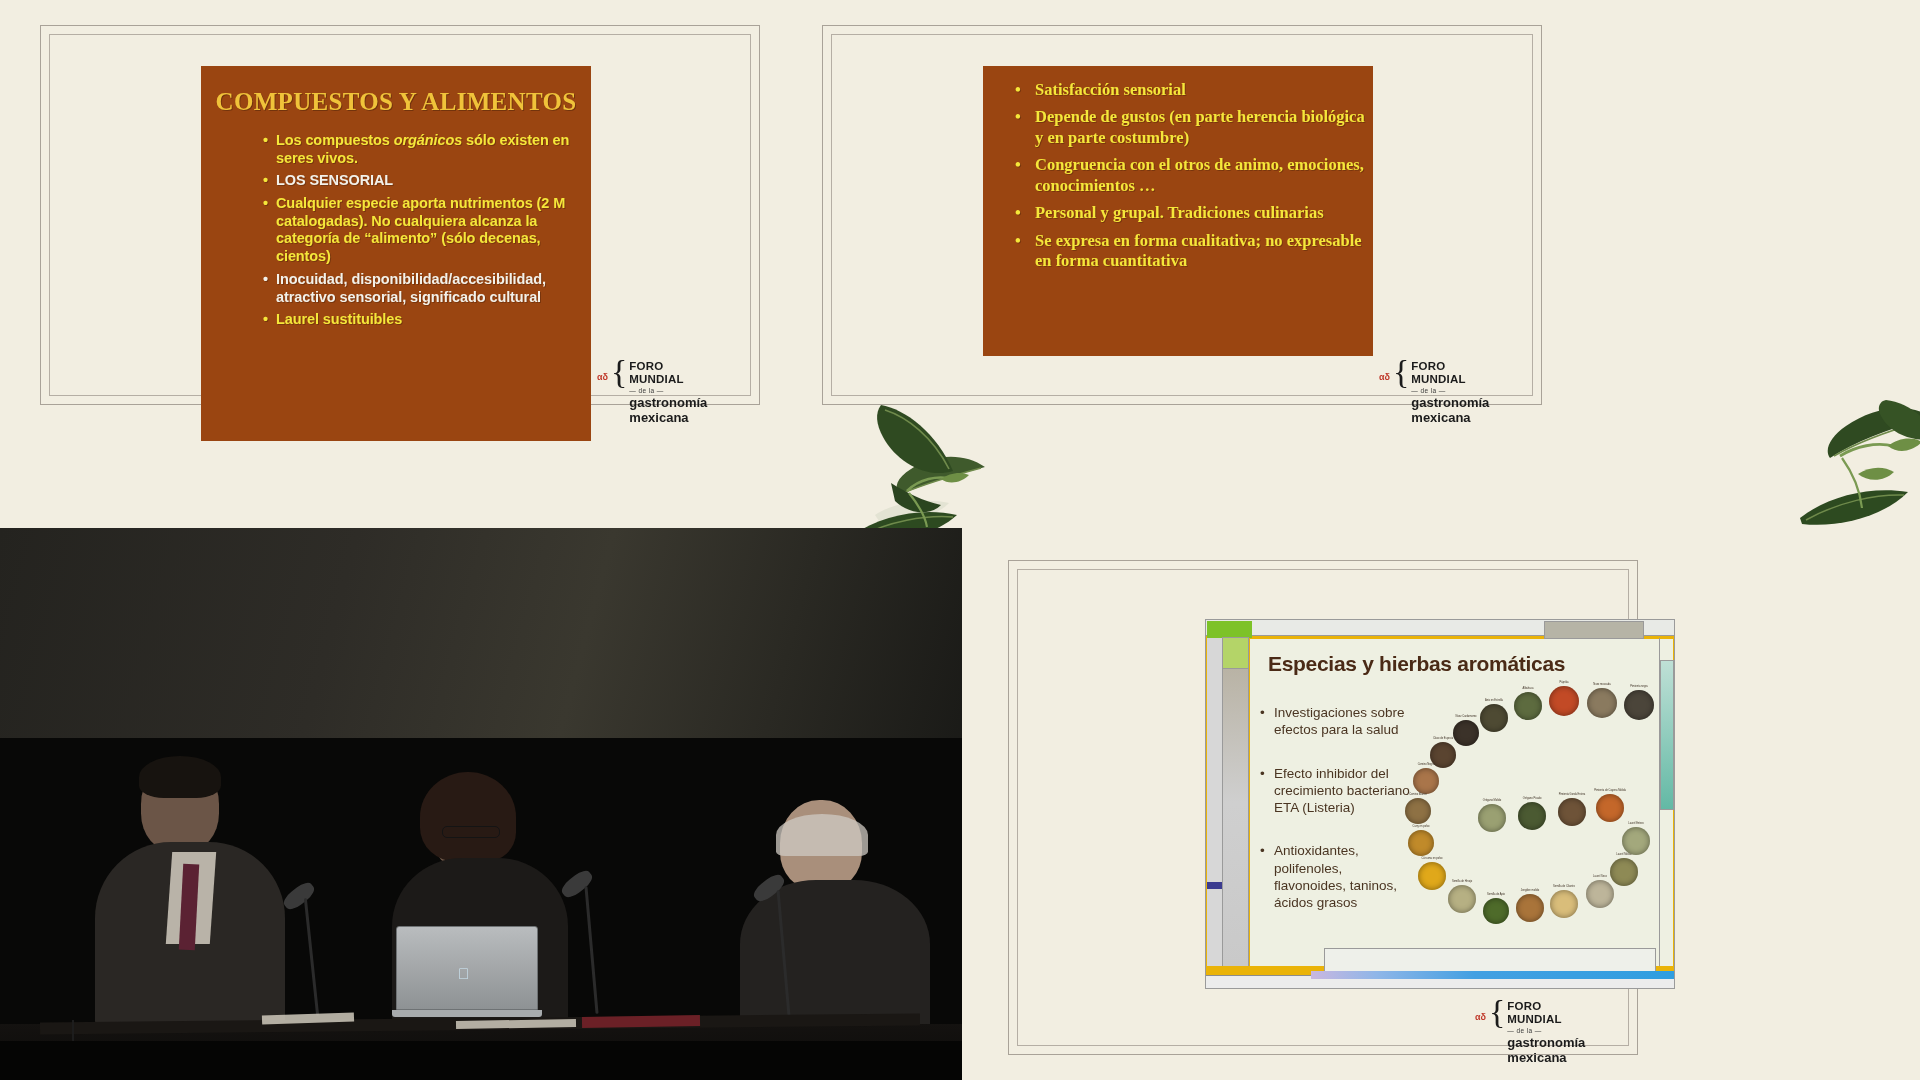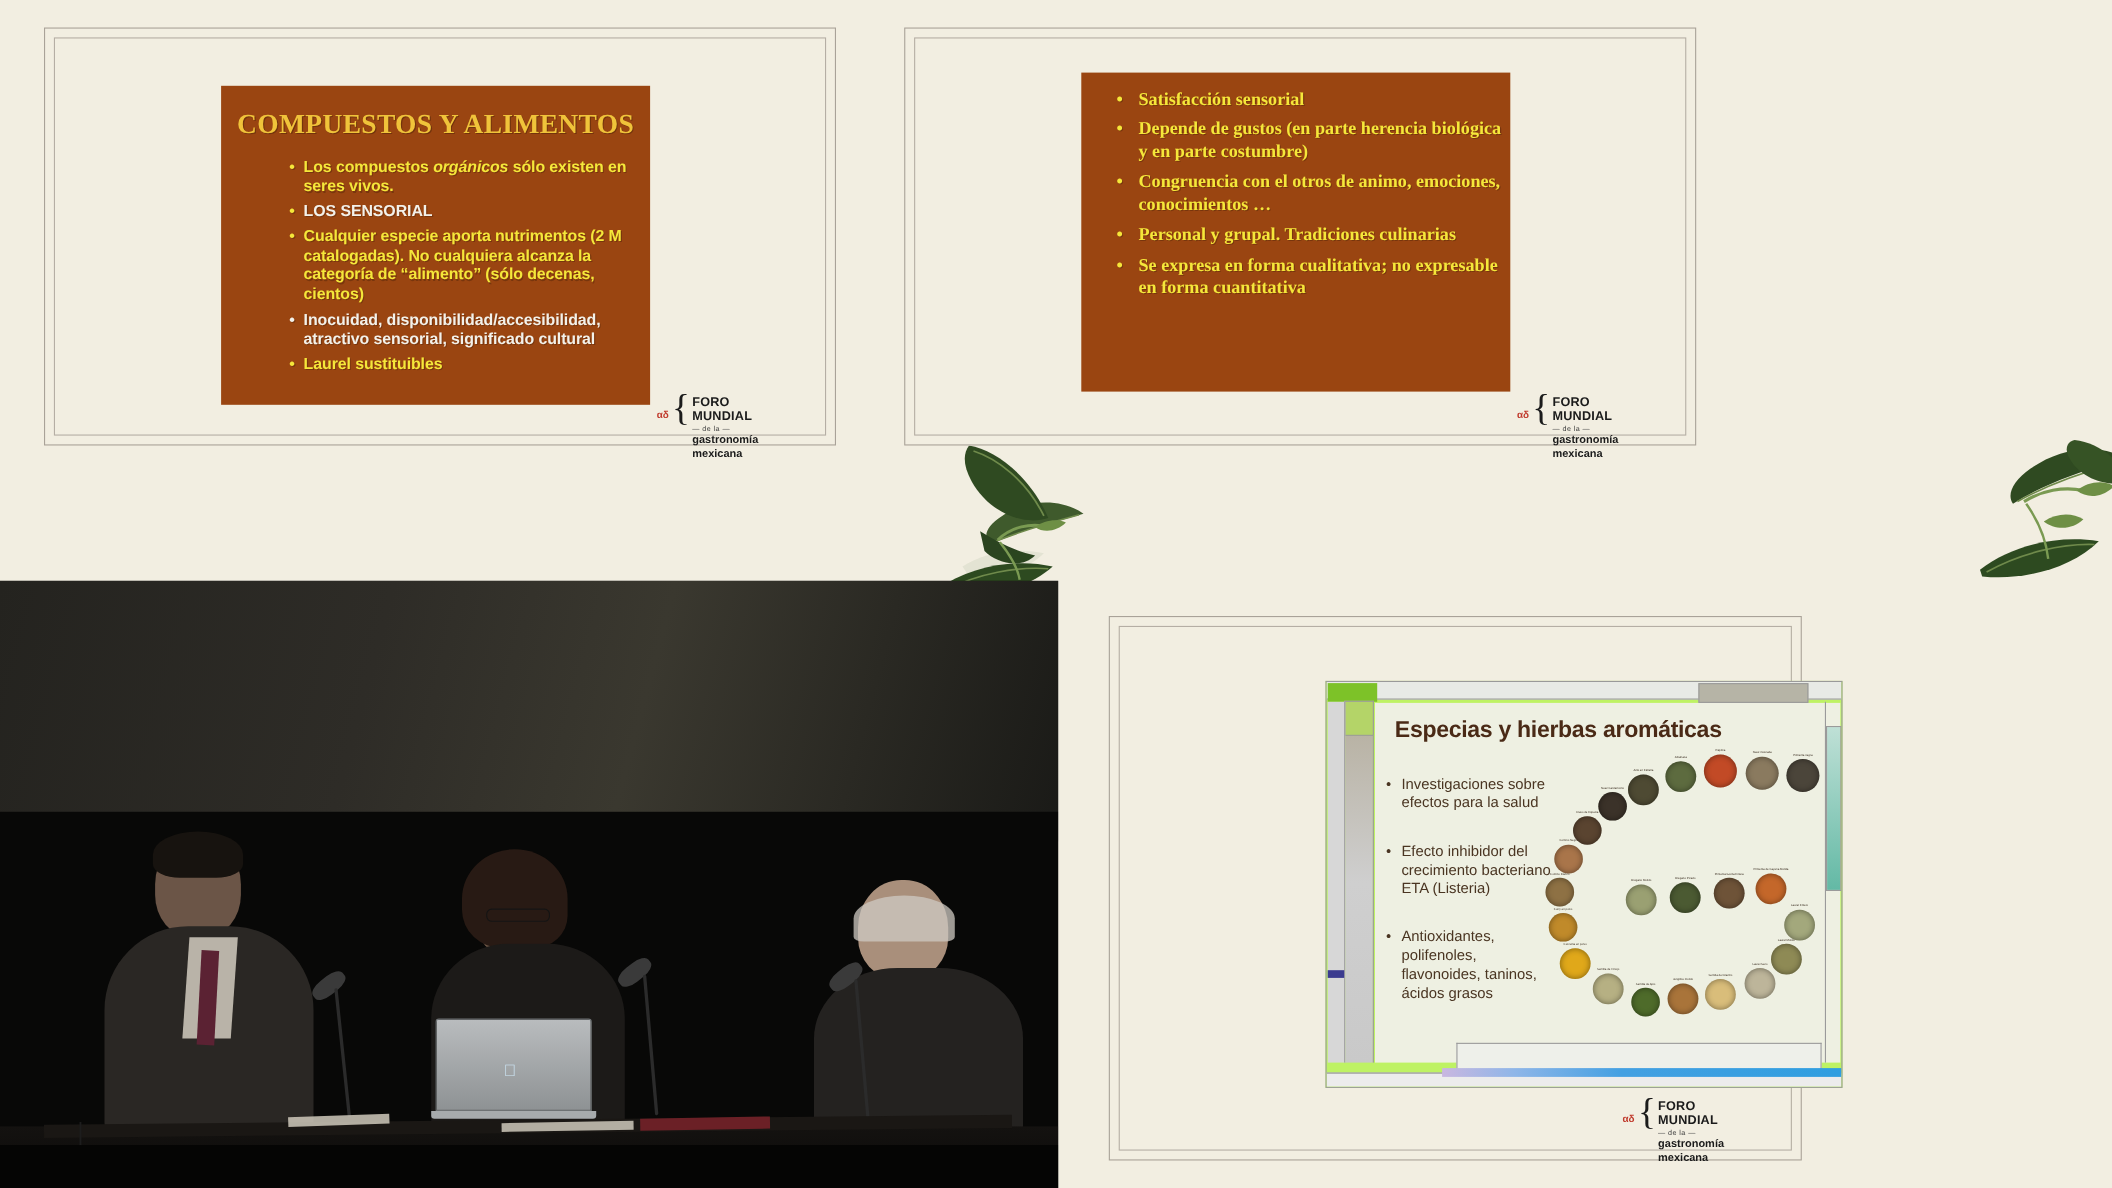--- a/index.html
+++ b/index.html
@@ -89,21 +89,21 @@
     margin-right: 2px; margin-top: -2px;
   }
   .logo .words { display: flex; flex-direction: column; line-height: 1.0; }
   .logo .w1, .logo .w2 {
     font-weight: bold; font-size: 11.5px; letter-spacing: .2px;
   }
   .logo .w2 { margin-top: 1px; }
   .logo .dash {
     font-size: 6.5px; letter-spacing: .4px; margin-top: 3px; color: #3a3a3a;
   }
-  .logo .w3, .logo .w4 { font-size: 10px; font-weight: bold; margin-top: 1.5px; }
+  .logo .w3, .logo .w4 { font-size: 13px; font-weight: bold; margin-top: 1.5px; }
 
   
   .leafwrap { position: absolute; pointer-events: none; }
 
   
   .photo {
     position: absolute;
     background: #0a0a0a;
     overflow: hidden;
   }
@@ -145,21 +145,21 @@
   }
   .photo .paper { position:absolute; background:#cfc9bb; opacity:.85; }
   .photo .cable {
     position:absolute; border-left:2px solid #1d1d1d; border-bottom:2px solid #1d1d1d;
     border-radius: 0 0 0 40px;
   }
 
   
   .shot {
     position: absolute;
-    background: #bef264;
+    background: #eab308;
     border: 1px solid #9a9a9a;
     overflow: hidden;
   }
   .shot .os-top { position:absolute; left:0; top:0; width:100%; height:16px; background:#e8eae6; border-bottom:1px solid #9a9a9a; }
   .shot .os-green1 { position:absolute; left:1px; top:1px; width:45px; height:17px; background:#7dc228; }
   .shot .os-green2 { position:absolute; left:16px; top:17px; width:27px; height:32px; background:#b4d468; border:1px solid #9a9a9a;}
   .shot .os-gray-right { position:absolute; right:30px; top:1px; width:100px; height:18px; background:#b6b4a6; border:1px solid #9a9a9a;}
   .shot .os-sidebar { position:absolute; left:1px; top:18px; width:16px; bottom:22px; background:#d7d7d7; border-right:1px solid #9a9a9a; }
   .shot .os-sidebar2 { position:absolute; left:17px; top:49px; width:26px; bottom:22px; background:linear-gradient(180deg,#b9b3a5,#cfcfcf 45%,#c9c9c9); border-right:1px solid #9a9a9a;}
   .shot .os-scrollthumb { position:absolute; left:1px; width:15px; height:7px; background:#3b3b8f; }
@@ -191,21 +191,21 @@
   }
 </style>
 </head>
 <body>
 
 <div class="page">
 
   <div class="card" style="left:40px; top:25px; width:720px; height:380px;">
     <div class="inner-frame"></div>
 
-    <div class="brown-slide" id="slide1" style="left:160px; top:52px; width:390px; height:290px;">
+    <div class="brown-slide" id="slide1" style="left:160px; top:40px; width:390px; height:375px;">
       <div class="bs-title">COMPUESTOS Y ALIMENTOS</div>
       <ul class="bs-list">
 
         <li>
           <span class="bullet">•</span>
           <span class="txt">Los compuestos <span class="it">orgánicos</span> sólo existen en seres vivos.</span>
         </li>
 
         <li>
           <span class="bullet">•</span>

